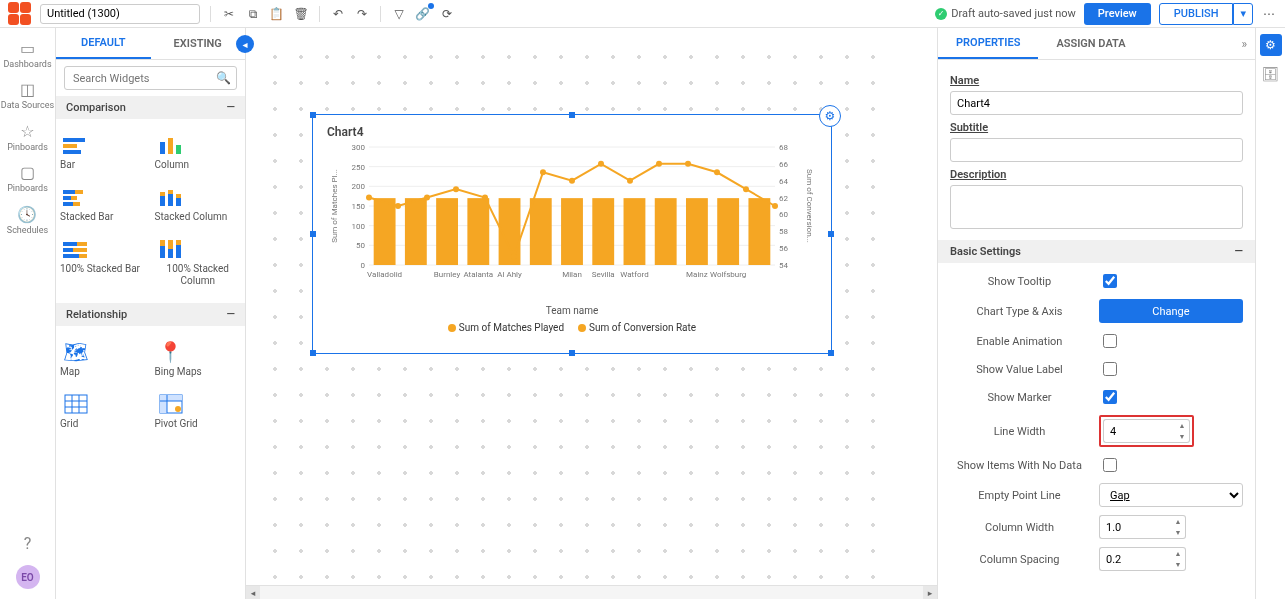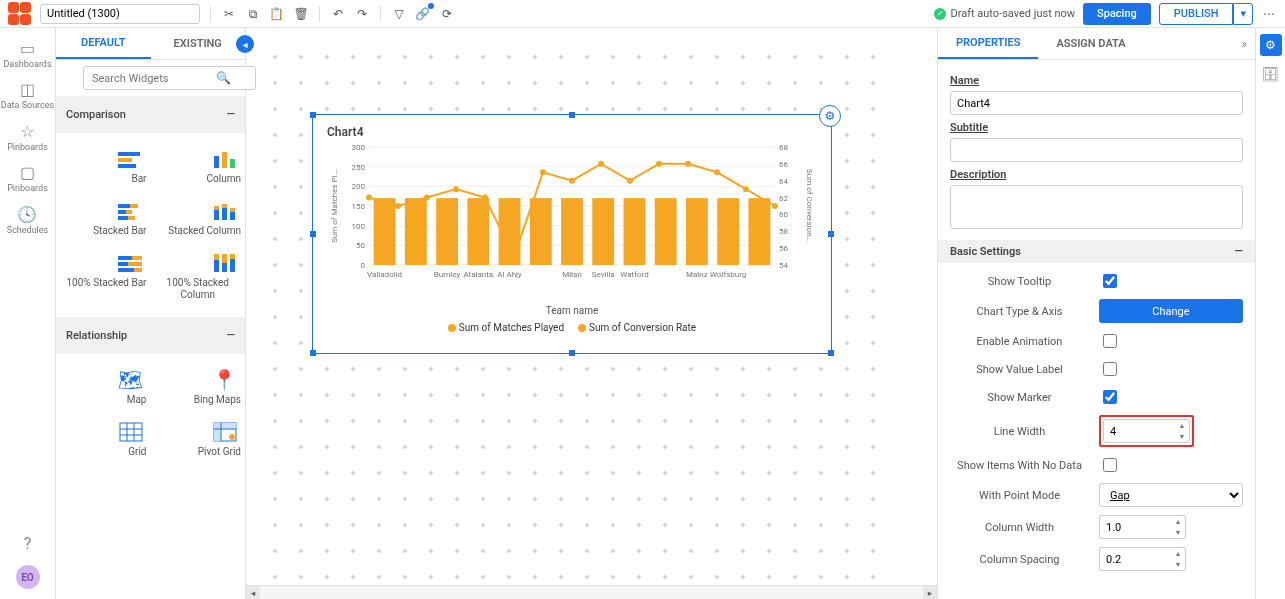--- a/index.html
+++ b/index.html
@@ -31,26 +31,26 @@
   .leftrail-bottom { margin-top:auto; margin-bottom:10px; display:flex; flex-direction:column; align-items:center; gap:12px; }
   .avatar { width:24px; height:24px; border-radius:50%; background:#d4b5f0; color:#7b4aa8; font-size:10px; display:flex; align-items:center; justify-content:center; font-weight:600; }
   
   
   .widget-sidebar { width:190px; border-right:1px solid #e1e1e1; display:flex; flex-direction:column; position:relative; }
   .tabbar { display:flex; height:32px; align-items:center; border-bottom:1px solid #e1e1e1; position:relative; }
   .tab { flex:1; text-align:center; font-size:11px; font-weight:600; color:#666; cursor:pointer; padding:8px 0; }
   .tab.active { color:#1a73e8; border-bottom:2px solid #1a73e8; }
   .coll-btn { width:18px; height:18px; border-radius:50%; background:#1a73e8; color:#fff; font-size:10px; display:flex; align-items:center; justify-content:center; position:absolute; right:-9px; top:7px; z-index:5; cursor:pointer; }
   .search-row { padding:6px 8px; }
-  .search-box { width:100%; height:24px; border:1px solid #ccc; border-radius:3px; padding:0 24px 0 8px; font-size:11px;margin-left:19px; }
+  .search-box { width:100%; height:24px; border:1px solid #ccc; border-radius:3px; padding:0 24px 0 8px; font-size:11px; }
   .search-wrap { position:relative; }
   .search-ico { position:absolute; right:6px; top:5px; color:#888; font-size:12px; }
-  .section-head { background:#f0f0f0; padding:12px 10px; font-size:11px; font-weight:500; display:flex; align-items:center; justify-content:space-between; color:#444; }
+  .section-head { background:#f0f0f0; padding:5px 10px; font-size:11px; font-weight:500; display:flex; align-items:center; justify-content:space-between; color:#444; }
   .widget-grid { display:flex; flex-wrap:wrap; padding:8px 0; }
-  .widget-cell { width:50%; display:flex; flex-direction:column; align-items:flex-end; gap:4px; padding:8px 4px; cursor:pointer; font-size:10px; color:#555; text-align:center; line-height:1.2; }
+  .widget-cell { width:50%; display:flex; flex-direction:column; align-items:flex-start; gap:4px; padding:8px 4px; cursor:pointer; font-size:10px; color:#555; text-align:center; line-height:1.2; }
   .w-ico { width:32px; height:20px; display:flex; align-items:center; justify-content:center; }
   
   
   .canvas-wrap { flex:1; position:relative; overflow:hidden; }
   .canvas { position:absolute; inset:0; overflow:auto; }
   .grid-bg {
     background-image: radial-gradient(circle, #d8d8d8 2px, transparent 2px);
     background-size: 26px 26px;
     background-position: 10px 10px;
     width: 640px; height: 560px; margin:6px;
@@ -118,21 +118,21 @@
   <div class="tb-icon">↷</div>
   <div class="tb-sep"></div>
   <div class="tb-icon">▽</div>
   <div class="tb-icon" style="position:relative">🔗<span style="position:absolute;top:-3px;right:-3px;width:6px;height:6px;background:#1a73e8;border-radius:50%"></span></div>
   <div class="tb-icon">⟳</div>
   <div class="tb-spacer"></div>
   <div class="save-status">
     <span class="save-dot">✓</span>
     <span>Draft auto-saved just now</span>
   </div>
-  <button class="btn btn-primary">Spacing</button>
+  <button class="btn btn-primary">Preview</button>
   <div style="display:flex">
     <button class="btn btn-outline" style="border-radius:3px 0 0 3px">PUBLISH</button>
     <button class="btn btn-outline btn-split-caret" style="border-radius:0 3px 3px 0;border-left:1px solid #1a73e8">▾</button>
   </div>
   <div class="tb-icon">⋯</div>
 </div>
 
 <div class="main">
 
   <div class="leftrail">
@@ -451,21 +451,21 @@
               </span>
             </div>
           </div>
         <div class="setting-row">
             <label>Show Items With No Data</label>
             <div class="ctrl">
               <input type="checkbox" style="">
             </div>
           </div>
         <div class="setting-row">
-            <label>With Point Mode</label>
+            <label>Empty Point Line</label>
             <div class="ctrl">
               <select class="sel"><option>Gap</option></select>
             </div>
           </div>
         <div class="setting-row">
             <label>Column Width</label>
             <div class="ctrl">
               <input class="num-input" style="border-radius: 3px 0px 0px 3px; border-right: none;" value="1.0">
               <span class="spin">
                 <span>▲</span>

